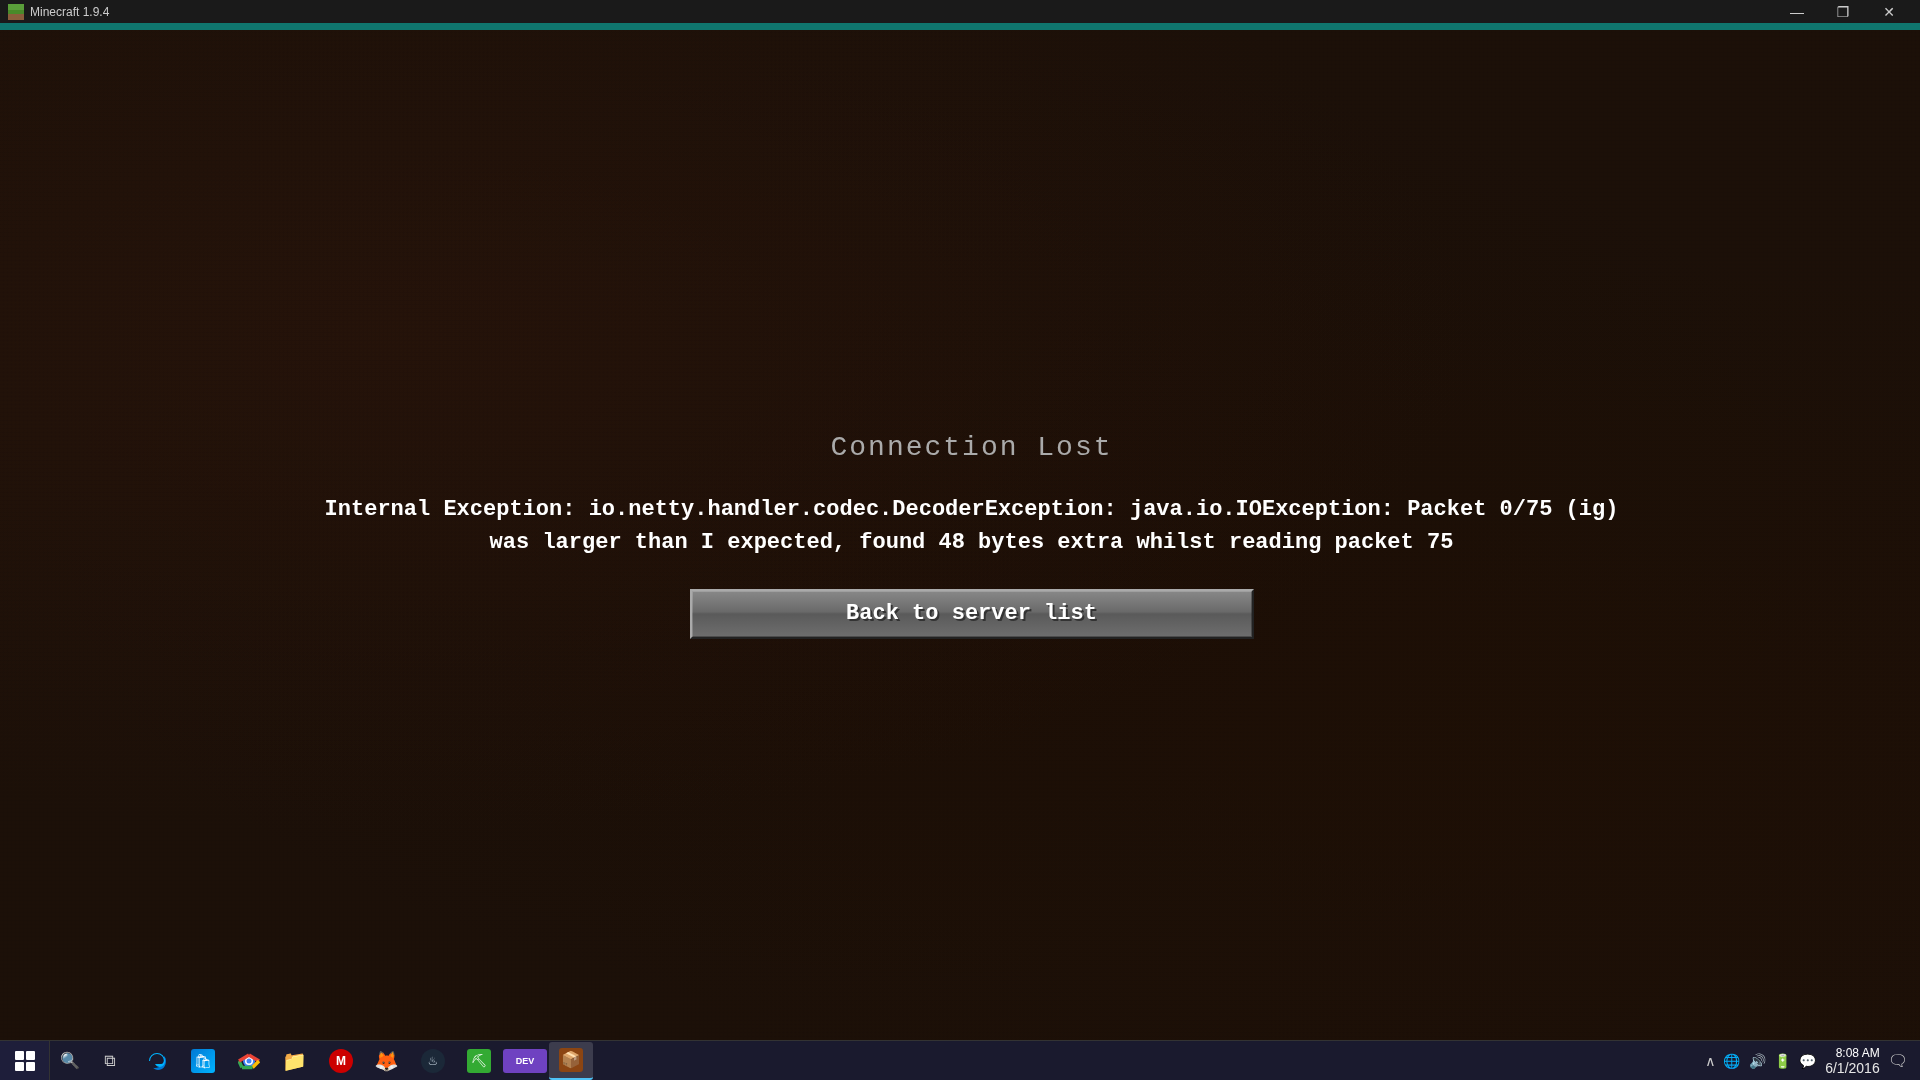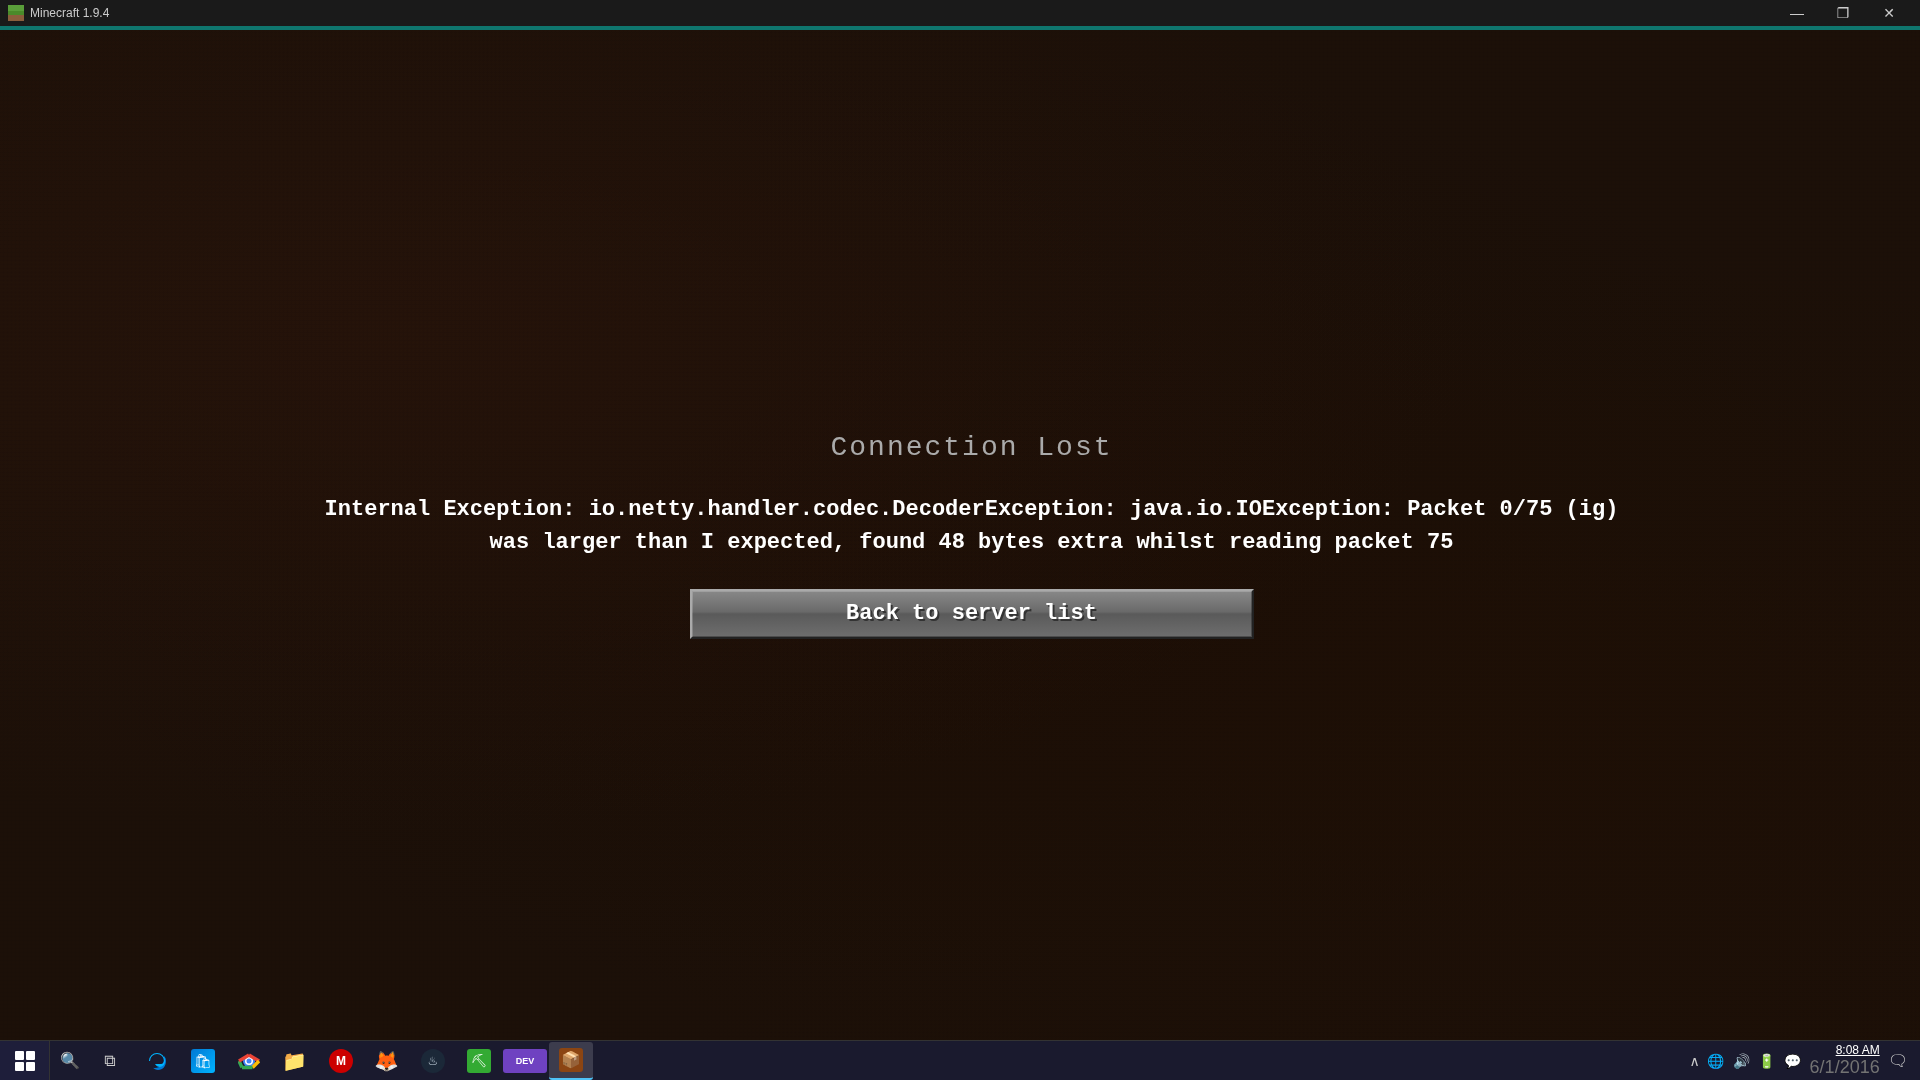--- a/index.html
+++ b/index.html
@@ -19,21 +19,21 @@
       height: 30px;
       background: #1a1a1a;
       display: flex;
       align-items: center;
       justify-content: space-between;
       padding: 0 8px;
       position: absolute;
       top: 0;
       left: 0;
       z-index: 100;
-      border-bottom: 4px solid #0f766e;
+      border-bottom: 7px solid #0f766e;
     }
 
     #titlebar-left {
       display: flex;
       align-items: center;
       gap: 6px;
     }
 
     #app-icon {
       width: 16px;
@@ -286,26 +286,25 @@
 
     #taskbar-clock {
       text-align: right;
       cursor: pointer;
     }
 
     #clock-time {
       color: #fff;
       font-size: 12px;
       display: block;
-      text-decoration: underline;
     }
 
     #clock-date {
-      color: #737373;
-      font-size: 18px;
+      color: #e5e5e5;
+      font-size: 14px;
       display: block;
     }
 
     #notification-icon {
       color: #ccc;
       font-size: 16px;
       cursor: pointer;
     }
   </style>
 </head>

